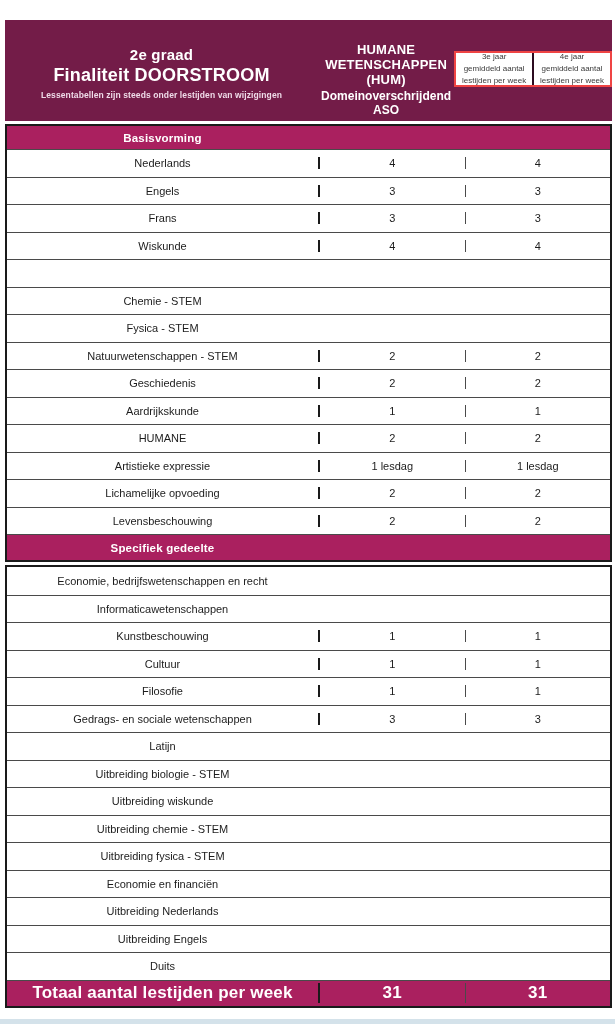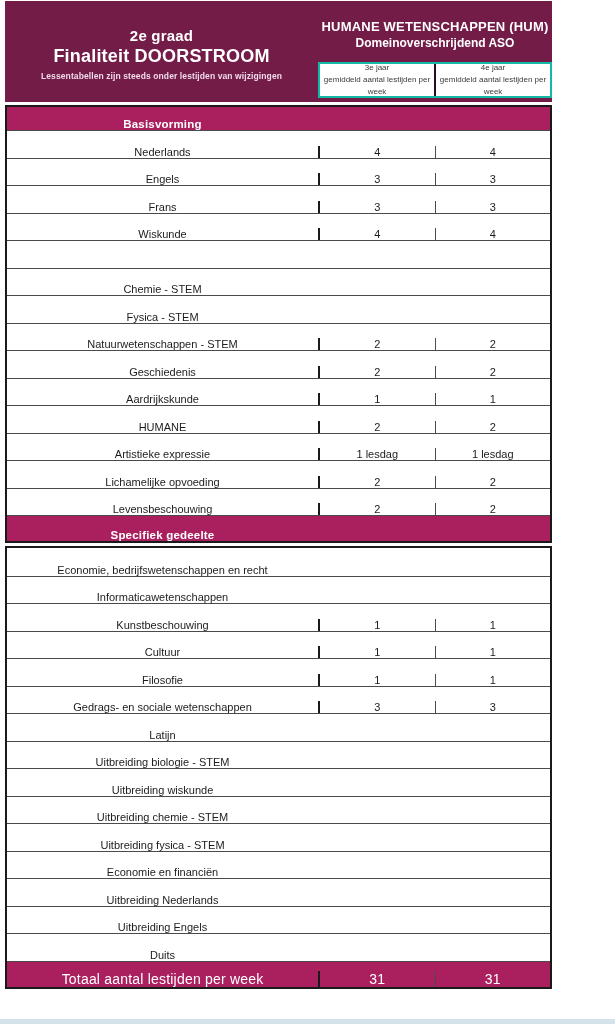--- a/index.html
+++ b/index.html
@@ -1,49 +1,49 @@
 <!DOCTYPE html>
 <html style="--header-bg: #731c48; --band-bg: #aa205f; --border-dark: #1a1a1a; --line-gray: #4a4a4a; --page-edge: #d4e2ea;"><head>
 <meta charset="utf-8">
 <style>
   * { margin:0; padding:0; box-sizing:border-box; }
   html,body { background:#fff; }
   body { font-family:"Liberation Sans", sans-serif; }
   .page { position:relative; width:615px; height:1024px; background:#fff; overflow:hidden; }
-  .content { position:absolute; left:5px; top:1px; width:547px; }
+  .content { position:absolute; left:5px; top:20px; width:607px; }
 
   
   .header { height:101px; background:var(--header-bg,#731c48); display:flex; }
   .header-left { width:313px; display:flex; flex-direction:column; align-items:center; justify-content:center; color:#fff; text-align:center; padding-top:4px; }
   .grade { font-size:15px; font-weight:bold; letter-spacing:.2px; }
   .finality { font-size:18px; font-weight:bold; margin-top:2px; letter-spacing:.2px; }
   .disclaimer { font-size:8.5px; font-weight:bold; margin-top:4px; color:#efdbe8; letter-spacing:.1px; }
-  .header-right { flex:1; display:flex; flex-direction:column; justify-content:space-between; }
+  .header-right { flex:1; display:flex; flex-direction:row; justify-content:space-between;align-items:center; }
   .program { text-align:center; color:#fff; margin-top:18px; }
   .program-title { font-size:13px; font-weight:bold; letter-spacing:.2px; }
   .program-sub { font-size:12px; font-weight:bold; margin-top:2px; }
-  .col-heads { display:flex; height:36px; margin-bottom:4px; background:#fff; border:2px solid #14b8a6; }
+  .col-heads { display:flex; height:36px; margin-bottom:4px; background:#fff; border:2px solid #ef4444; }
   .col-head { flex:1; display:flex; flex-direction:column; align-items:center; justify-content:center; font-size:8px; color:#3a3a3a; line-height:1.5; text-align:center; }
   .col-head + .col-head { border-left:2px solid #2c0c20; }
 
   
   .tbl { border:2px solid var(--border-dark,#1a1a1a); margin-top:3px; background:#fff; }
-  .row { display:flex; height:27.5px; align-items:flex-end; }
+  .row { display:flex; height:27.5px; align-items:center; }
   .row + .row { border-top:1px solid var(--line-gray,#4a4a4a); }
   .cell { display:flex; align-items:center; justify-content:center; font-size:11px; color:#1c1c1c; text-align:center; }
   .cell.label { width:311px; }
   .cell.val { flex:1; border-left:2px solid var(--border-dark,#1a1a1a); }
   .cell.val.second { border-left:1px solid var(--line-gray,#4a4a4a); }
 
   .row.band { background:var(--band-bg,#aa205f); }
   .row.band .cell { color:#fff; font-weight:bold; font-size:11.5px; letter-spacing:.2px; }
   .row.band-basis { height:23px; }
   .row.band-specifiek { height:26px; }
   .row.footer { background:var(--band-bg,#aa205f); height:26px; }
-  .row.footer .cell { color:#fff; font-weight:normal; font-size:14px; }
+  .row.footer .cell { color:#fff; font-weight:bold; font-size:17px; }
 
   .bottom-strip { position:absolute; left:0; bottom:0; width:615px; height:5px; background:var(--page-edge,#d4e2ea); }
 </style>
 </head>
 <body>
 
 <div class="page">
   <div class="content">
 
     <div class="header">

